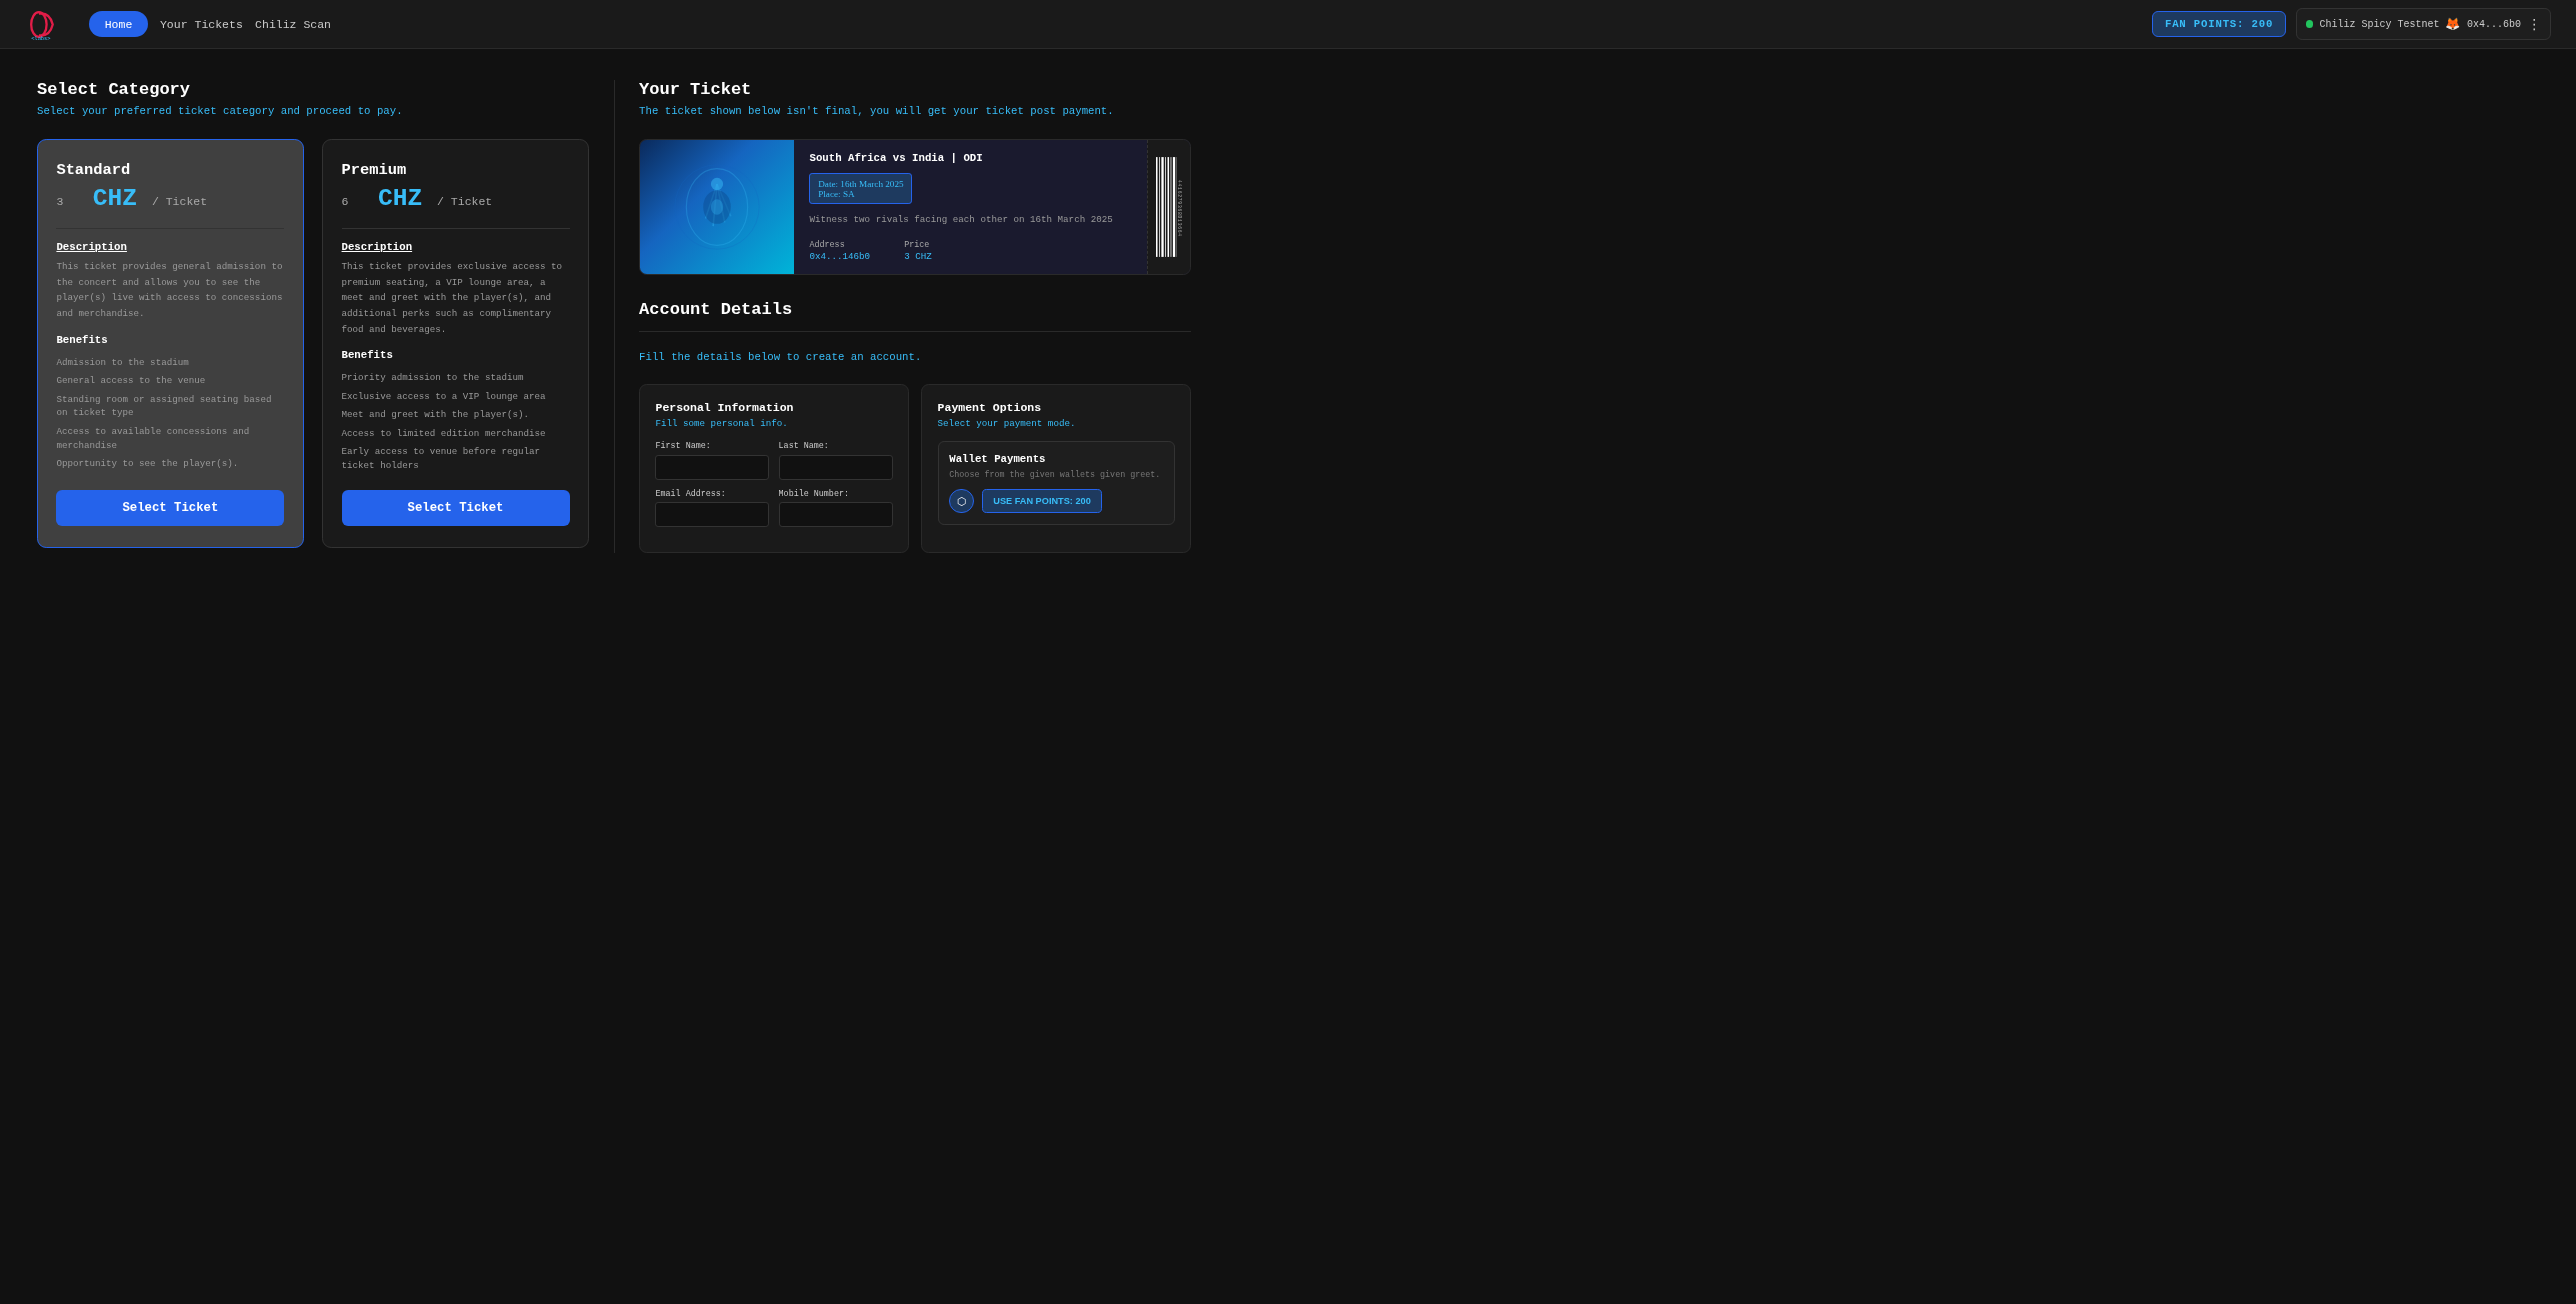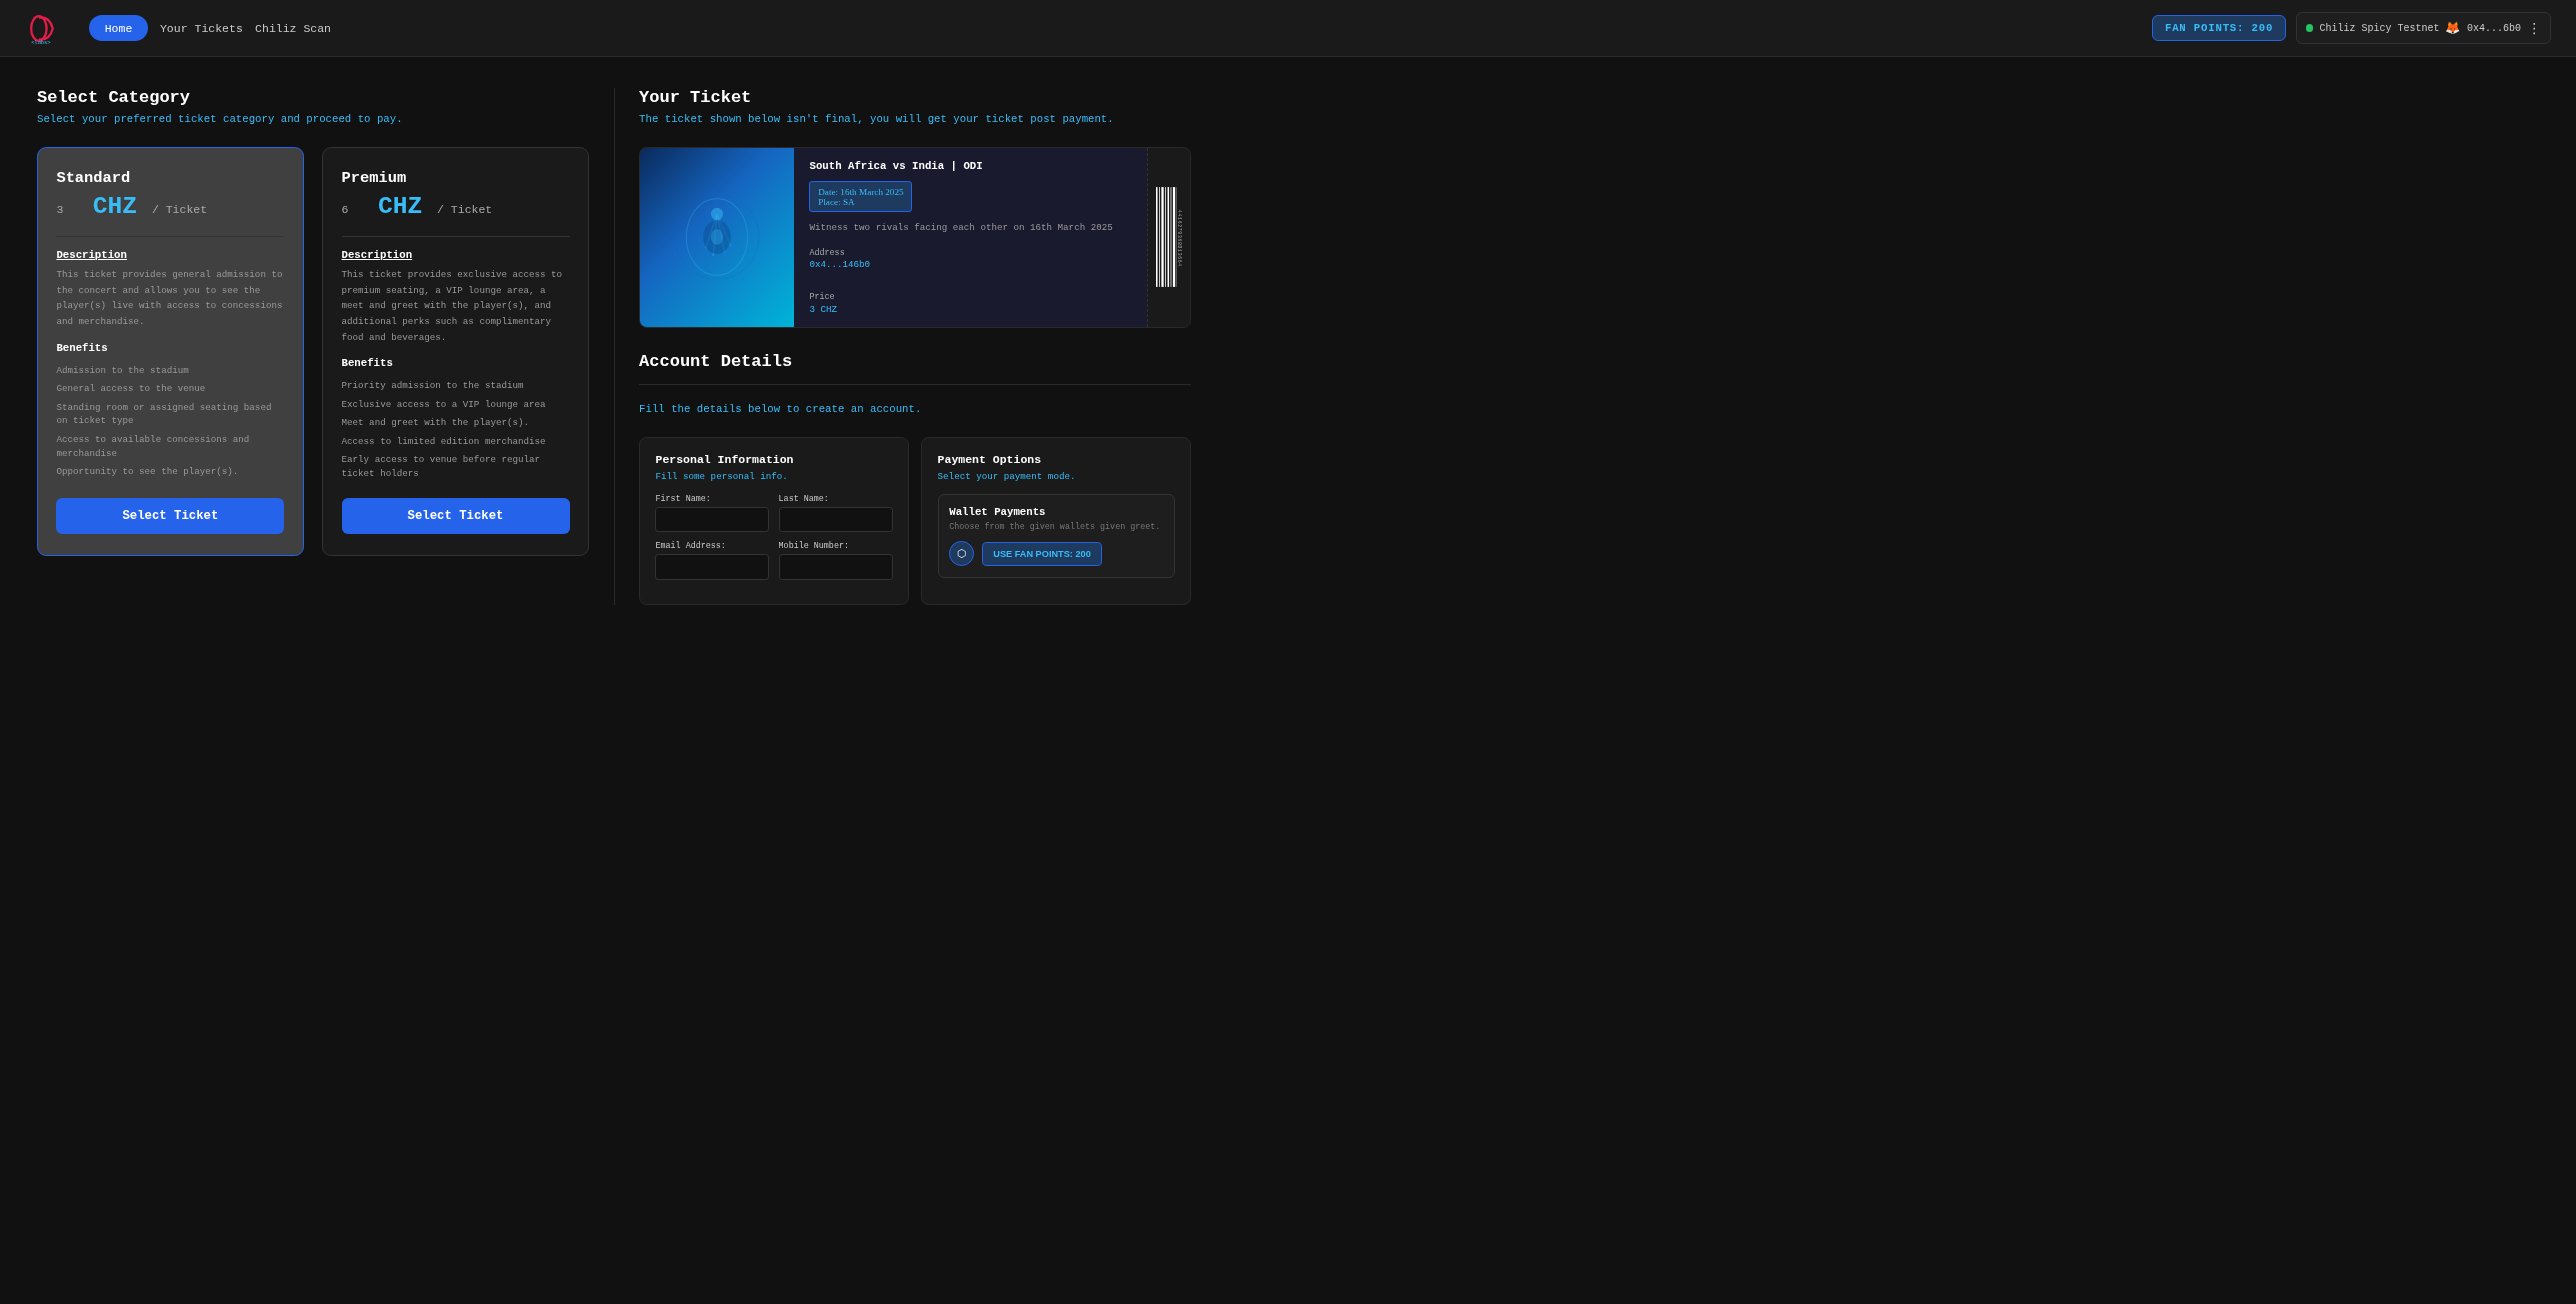--- a/index.html
+++ b/index.html
@@ -8,21 +8,21 @@
       color: #fff;
       font-family: 'Courier New', Courier, monospace;
       min-height: 100vh;
     }
     
     .navbar {
       background: #1a1a1a;
       display: flex;
       align-items: center;
       padding: 0 24.6px;
-      height: 57px;
+      height: 49px;
       border-bottom: 0.8px solid #2a2a2a;
     }
     .logo-area {
       display: flex;
       align-items: center;
       margin-right: 24.6px;
     }
     .logo-icon {
       width: 37px;
       height: 37px;
@@ -242,22 +242,21 @@
       font-family: Liberation Serif, serif;
     }
     .ticket-witness {
       font-size: 9.2px;
       color: #999;
       margin-bottom: 12.3px;
       line-height: 1.5;
     }
     .ticket-meta {
       display: flex;
-      gap: 22px;
-      flex-direction: column;
+      gap: 34px;
     }
     .ticket-meta-label {
       font-size: 8.4px;
       color: #aaa;
       margin-bottom: 1.5px;
     }
     .ticket-meta-value {
       font-size: 9.2px;
       color: #38bdf8;
     }

